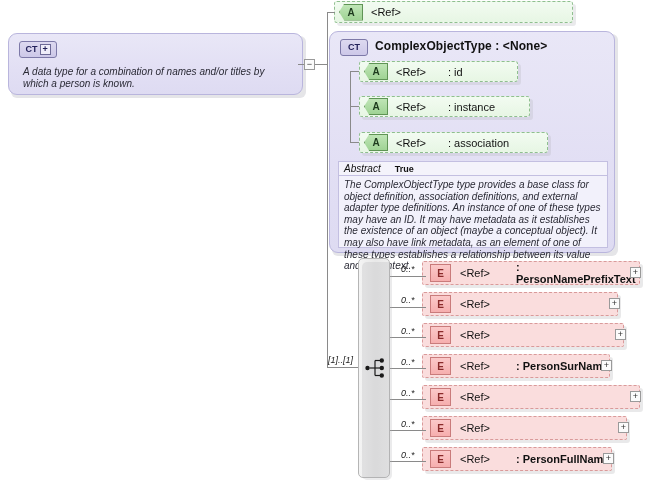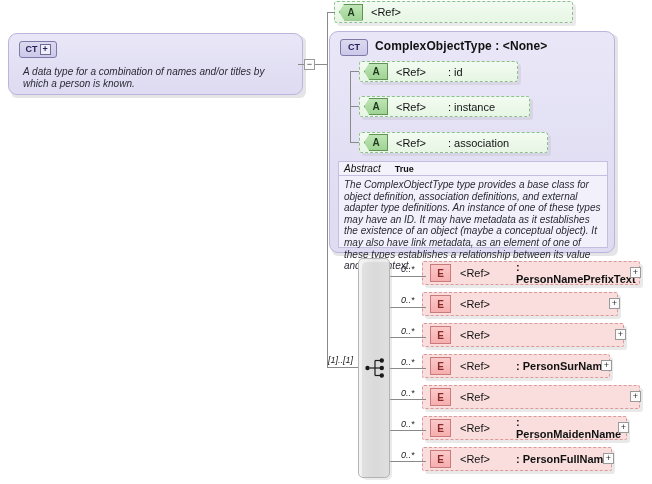--- a/index.html
+++ b/index.html
@@ -326,21 +326,20 @@
   </div>
   <div class="plusbox" style="left:630px;top:391px;">+</div>
 
   <div class="card" style="left:401px;top:419px;">0..*</div>
   <div class="elem" style="left:422px;top:416px;width:205px;height:24px;">
     <div class="shadow2"></div>
     <div class="dash"></div>
     <div class="inner">
       <span class="icon-e">E</span>
       <span class="ref-label">&lt;Ref&gt;</span>
-      <span class="name-label">: PersonMaidenName</span>
     </div>
   </div>
   <div class="plusbox" style="left:618px;top:422px;">+</div>
 
   <div class="card" style="left:401px;top:450px;">0..*</div>
   <div class="elem" style="left:422px;top:447px;width:190px;height:24px;">
     <div class="shadow2"></div>
     <div class="dash"></div>
     <div class="inner">
       <span class="icon-e">E</span>

